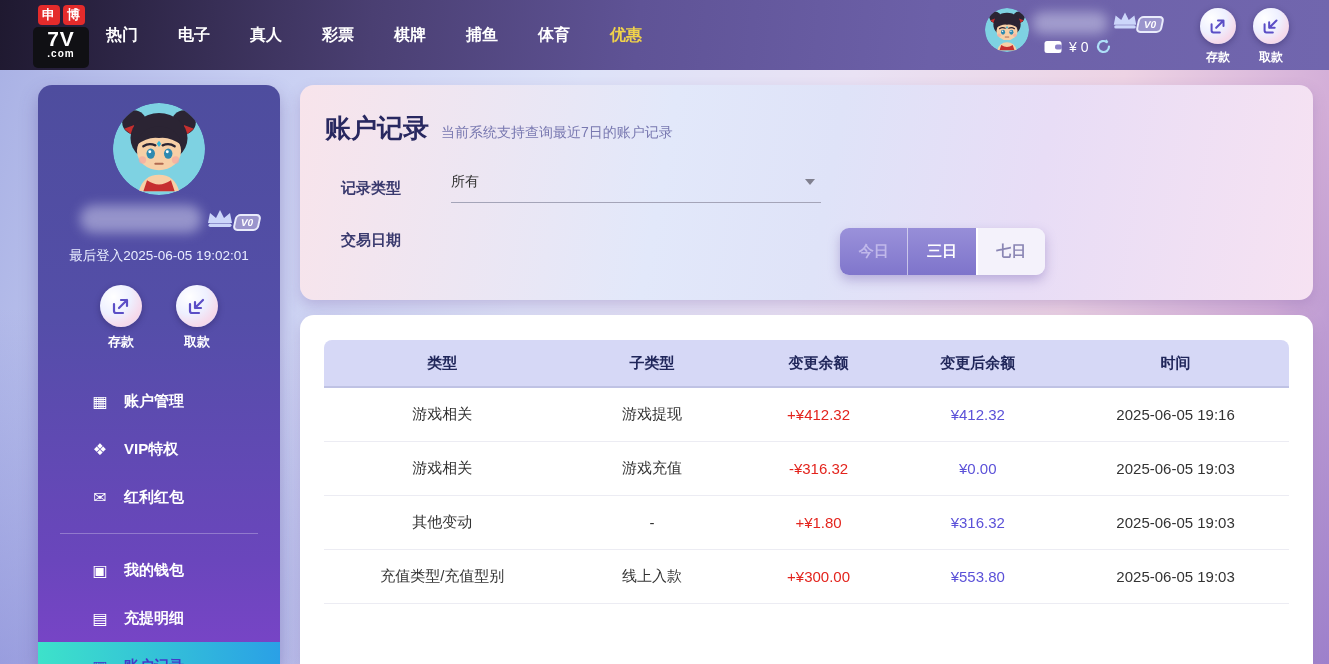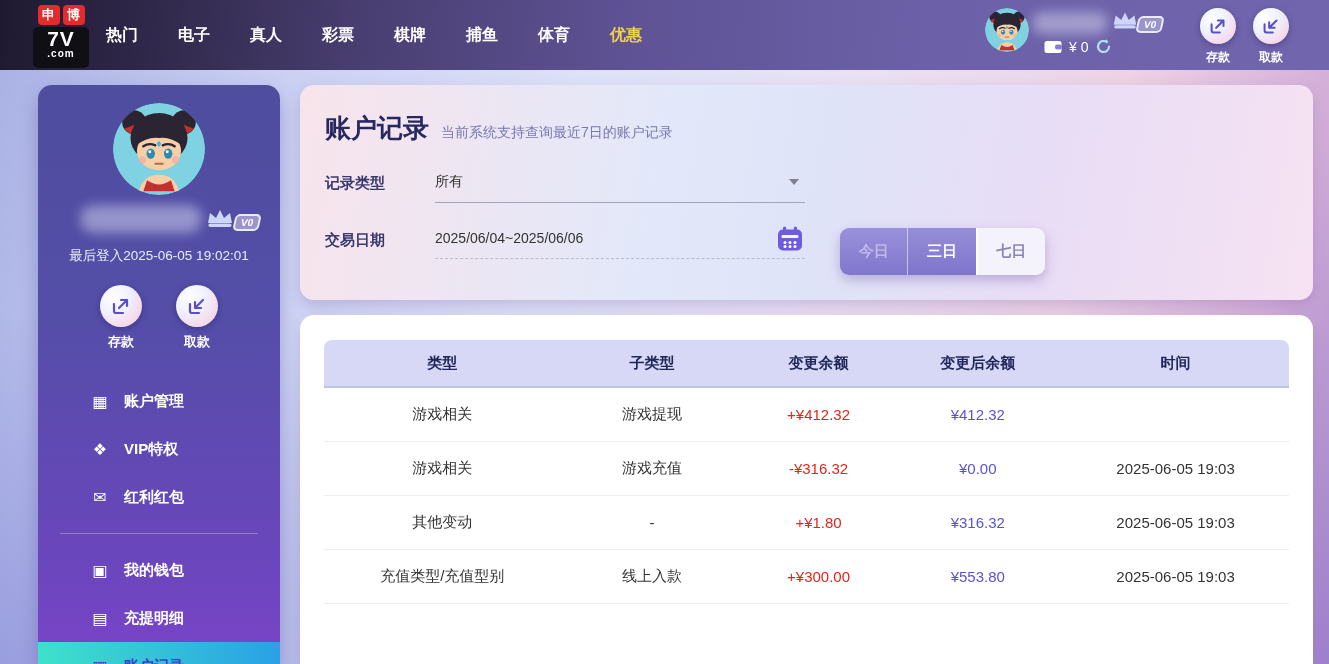--- a/index.html
+++ b/index.html
@@ -69,21 +69,21 @@
   .menu-divider { border-top:1px solid rgba(255,255,255,0.28); margin:12px 22px; }
 
   
   .card-filters { position:absolute; left:300px; top:85px; width:1013px; height:215px; border-radius:14px;
     background:linear-gradient(100deg,#f8e4eb 0%,#e2e8fa 36%,#dfe3f8 52%,#e8ddf6 72%,#f6e2f2 100%);
     box-shadow:0 6px 14px rgba(130,100,170,0.30); padding:20px 25px 0; }
   .title-row { display:flex; align-items:flex-end; gap:12px; margin-top:6px; }
   .page-title { font-size:26px; font-weight:800; color:#282860; }
   .page-subtitle { font-size:14px; color:#7878b0; padding-bottom:4px; }
 
-  .filter-row { display:flex; align-items:flex-start; margin-top:26px; }
+  .filter-row { display:flex; align-items:center; margin-top:26px;margin-left:16px; }
   .filter-label { width:110px; font-size:15px; font-weight:bold; color:#3a3a6e; padding-top:2px; }
   .filter-field { width:370px; position:relative; padding-bottom:11px; }
   .field-solid { border-bottom:1px solid #a4a4b8; }
   .field-dashed { border-bottom:1px dashed #bcbccc; }
   .field-value { font-size:14px; color:#333; }
   .caret-down { position:absolute; right:6px; top:7px; width:0; height:0;
     border-left:5px solid transparent; border-right:5px solid transparent; border-top:6px solid #80808f; }
   .cal-icon { position:absolute; right:2px; top:-3px; cursor:pointer; }
 
   .seg-group { position:absolute; left:540px; top:143px; width:205px; height:47px; display:flex;
@@ -305,37 +305,20 @@
   <div class="filter-row">
     <span class="filter-label">记录类型</span>
     <div class="filter-field field-solid">
       <span class="field-value">所有</span>
       <span class="caret-down"></span>
     </div>
   </div>
 
   <div class="filter-row">
     <span class="filter-label">交易日期</span>
-    <div class="filter-field field-dashed">
-      <span class="field-value">2025/06/04~2025/06/06</span>
-      <span class="cal-icon">
-        <svg width="26" height="25" viewBox="0 0 26 25">
-          <rect x="6" y="0.5" width="3.2" height="6" rx="1.6" fill="#6e5be0"></rect>
-          <rect x="16.8" y="0.5" width="3.2" height="6" rx="1.6" fill="#6e5be0"></rect>
-          <rect x="1" y="3.5" width="24" height="21" rx="5" fill="#6e5be0"></rect>
-          <rect x="4.5" y="9" width="17" height="3" rx="1.2" fill="#fff" opacity="0.95"></rect>
-          <circle cx="8" cy="16.5" r="1.5" fill="#fff"></circle>
-            <circle cx="13" cy="16.5" r="1.5" fill="#fff"></circle>
-            <circle cx="18" cy="16.5" r="1.5" fill="#fff"></circle>
-          <circle cx="8" cy="20.5" r="1.5" fill="#fff"></circle>
-            <circle cx="13" cy="20.5" r="1.5" fill="#fff"></circle>
-            <circle cx="18" cy="20.5" r="1.5" fill="#fff"></circle>
-        </svg>
-      </span>
-    </div>
   </div>
 
   <div class="seg-group">
 
       <div class="seg-btn seg-dim">今日</div>
 
       <div class="seg-btn seg-active">三日</div>
 
       <div class="seg-btn seg-light">七日</div>
     </div>
@@ -350,20 +333,21 @@
     <span class="c5">时间</span>
   </div>
   <div>
 
 
       <div class="tbl-row">
         <span class="c1">游戏相关</span>
         <span class="c2">游戏提现</span>
         <span class="c3 amt-change">+¥412.32</span>
         <span class="c4 amt-after">¥412.32</span>
+        <span class="c5">2025-06-05 19:16</span>
       </div>
 
       <div class="tbl-row">
         <span class="c1">游戏相关</span>
         <span class="c2">游戏充值</span>
         <span class="c3 amt-change">-¥316.32</span>
         <span class="c4 amt-after">¥0.00</span>
         <span class="c5">2025-06-05 19:03</span>
       </div>
 

